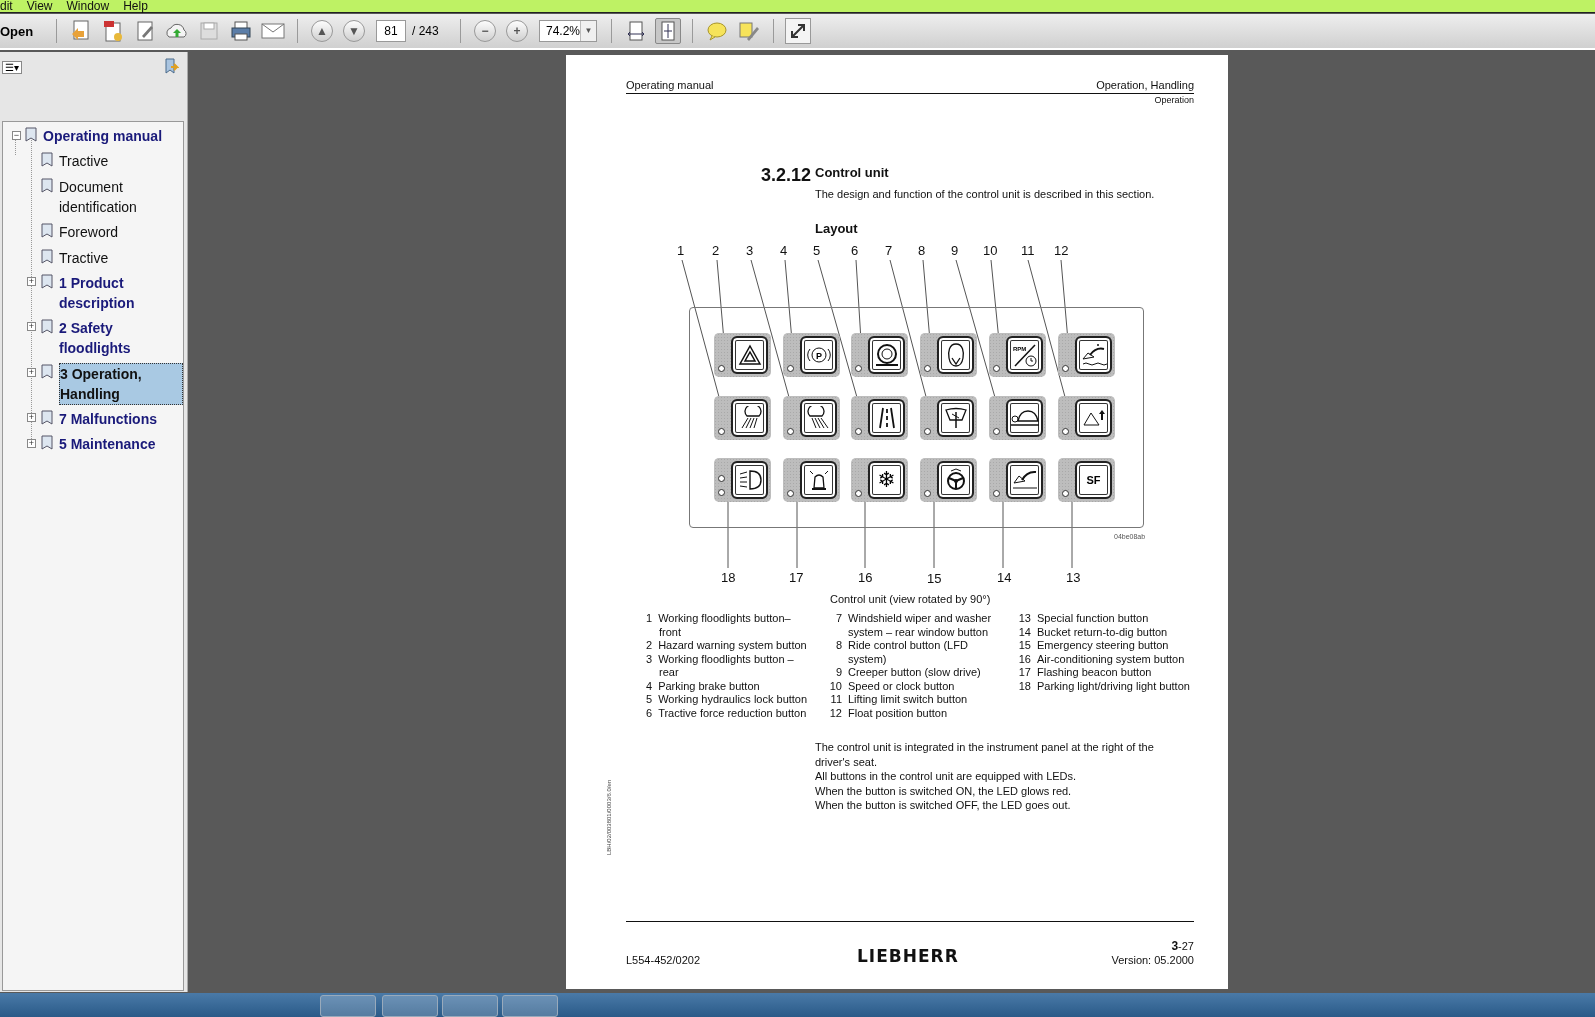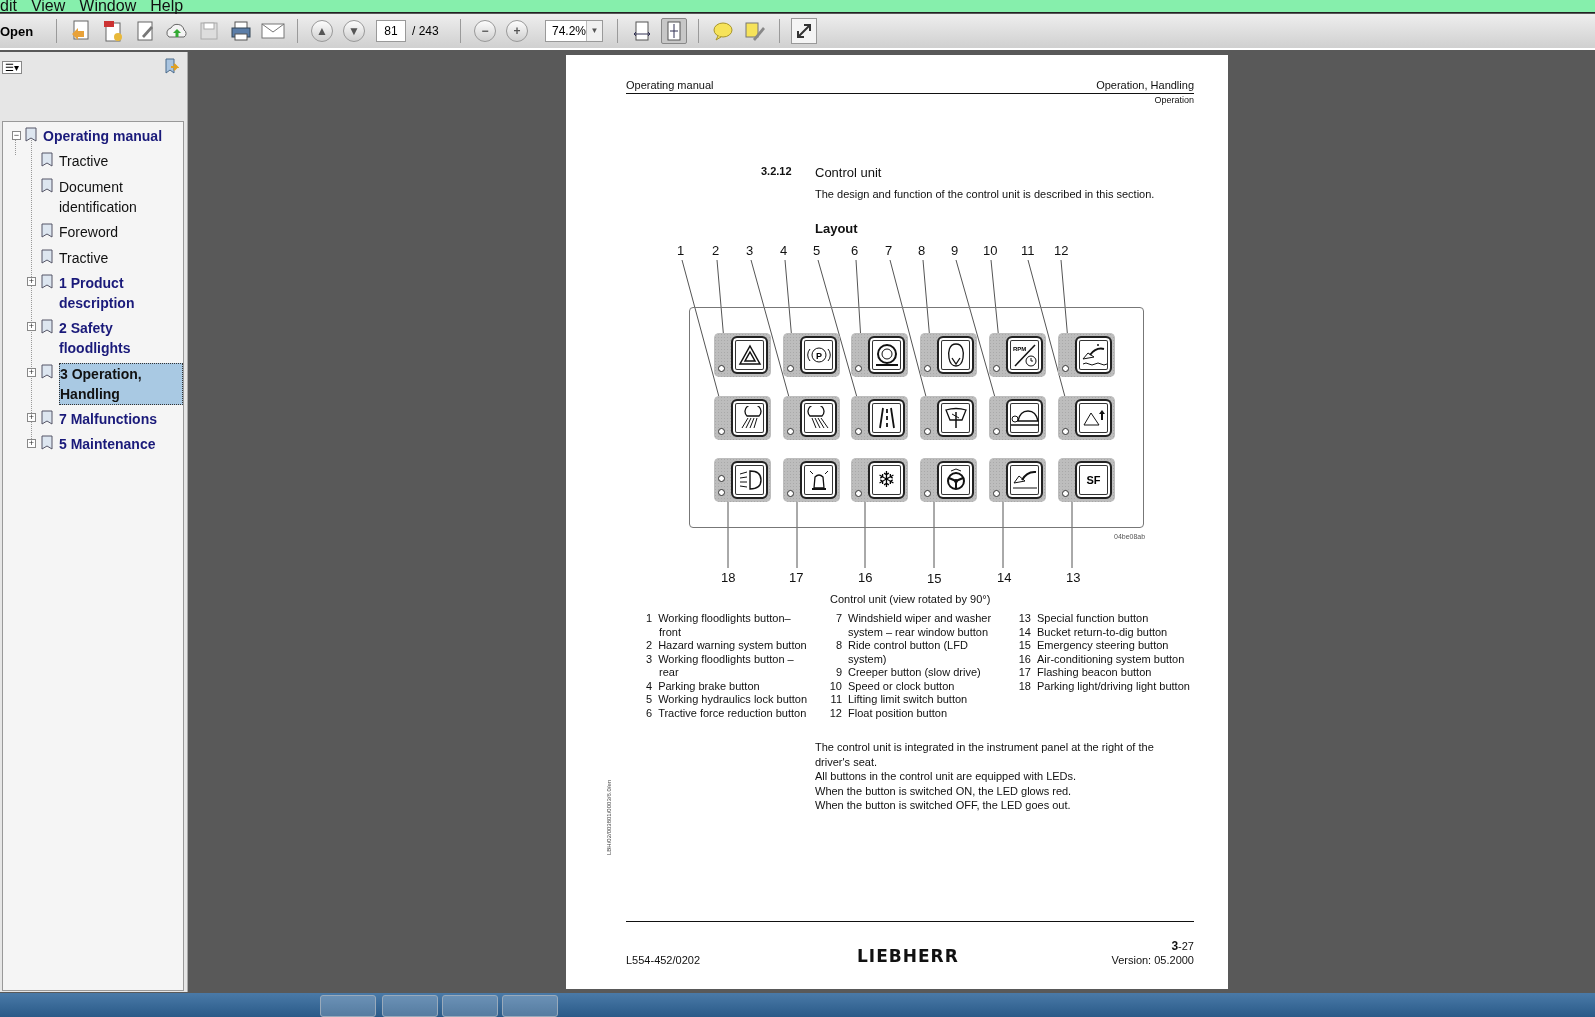--- a/index.html
+++ b/index.html
@@ -1,17 +1,17 @@
 <!DOCTYPE html>
 <html><head>
 <meta charset="utf-8">
 <style>
 *{box-sizing:border-box;margin:0;padding:0}
 body{width:1595px;height:1017px;overflow:hidden;background:#595959;font-family:"Liberation Sans",sans-serif;position:relative}
-.menubar{position:absolute;left:0;top:0;width:1595px;height:13px;background:#86efac;font-size:16px;color:#111;display:flex;gap:14px;padding-left:0;line-height:12px;border-bottom:1px solid #222}
+.menubar{position:absolute;left:0;top:0;width:1595px;height:13px;background:#bef264;font-size:12px;color:#111;display:flex;gap:14px;padding-left:0;line-height:12px;border-bottom:1px solid #222}
 .toolbar{position:absolute;left:0;top:14px;width:1595px;height:36px;background:linear-gradient(#eeeeee,#d0d0d0);border-bottom:2px solid #fff;display:flex;align-items:center}
 .tb-open{font-weight:bold;font-size:13px;margin-left:0;width:48px}
 .sep{width:1px;height:24px;background:#9a9a9a;margin:0 8px}
 .tbicon{width:26px;height:26px;margin:0 3px;display:flex;align-items:center;justify-content:center}
 .circle-btn{width:22px;height:22px;border-radius:50%;border:1px solid #999;background:linear-gradient(#fdfdfd,#cfcfcf);display:flex;align-items:center;justify-content:center;font-size:12px;color:#555;font-weight:bold}
 .pagebox{width:30px;height:22px;background:#fff;border:1px solid #999;font-size:12px;text-align:center;line-height:20px;margin-left:6px}
 .pagetotal{font-size:12px;margin-left:6px;width:40px}
 .zoombox{width:58px;height:22px;background:#fff;border:1px solid #999;font-size:12px;line-height:20px;padding-left:6px;display:flex;justify-content:space-between}
 .zoombox .dd{width:18px;border-left:1px solid #bbb;text-align:center;font-size:8px;color:#555;background:#f0f0f0}
 .sidebar{position:absolute;left:0;top:52px;width:188px;height:940px;background:#e6e6e6;border-right:1px solid #aaa}
@@ -108,21 +108,21 @@
     </div>
   <div class="pagebox">81</div>
   <span class="pagetotal">/ 243</span>
   <div class="sep"></div>
   <div class="tbicon">
       <div class="circle-btn">−</div>
     </div>
   <div class="tbicon">
       <div class="circle-btn">+</div>
     </div>
-  <div class="zoombox" style="margin-left:12px">
+  <div class="zoombox" style="margin-left:6px">
     <span>74.2%</span>
     <span class="dd">▼</span>
   </div>
   <div class="sep" style="margin-left:14px"></div>
   <div class="tbicon">
       <svg width="20" height="22">
         <rect x="4" y="2" width="12" height="18" fill="#fff" stroke="#555"></rect>
         <path d="M2 14 h16 M4 12 l-2 2 l2 2 M16 12 l2 2 l-2 2" stroke="#335" fill="none"></path>
       </svg>
     </div>
@@ -243,22 +243,22 @@
   </div>
 </div>
 <div class="splitter"></div>
 
 <div class="page">
   <span class="p" style="left:60px;top:24px">Operating manual</span>
   <span class="p" style="right:34px;top:24px">Operation, Handling</span>
   <div class="hr" style="left:60px;top:38px;width:568px"></div>
   <span class="p" style="right:34px;top:40px;font-size:9px">Operation</span>
 
-  <span class="p" style="left:195px;top:110px;font-size:11px;font-weight:bold">3.2.12</span>
-  <span class="p" style="left:249px;top:110px;font-size:13px;font-weight:normal">Control unit</span>
+  <span class="p" style="left:195px;top:110px;font-size:18px;font-weight:bold">3.2.12</span>
+  <span class="p" style="left:249px;top:110px;font-size:13px;font-weight:bold">Control unit</span>
   <span class="p" style="left:249px;top:133px">The design and function of the control unit is described in this section.</span>
   <span class="p" style="left:249px;top:166px;font-size:13px;font-weight:bold">Layout</span>
 
   <div>
     <span class="callnum" style="left:111px;top:188px">1</span>
     <span class="callnum" style="left:146px;top:188px">2</span>
     <span class="callnum" style="left:180px;top:188px">3</span>
     <span class="callnum" style="left:214px;top:188px">4</span>
     <span class="callnum" style="left:247px;top:188px">5</span>
     <span class="callnum" style="left:285px;top:188px">6</span>

